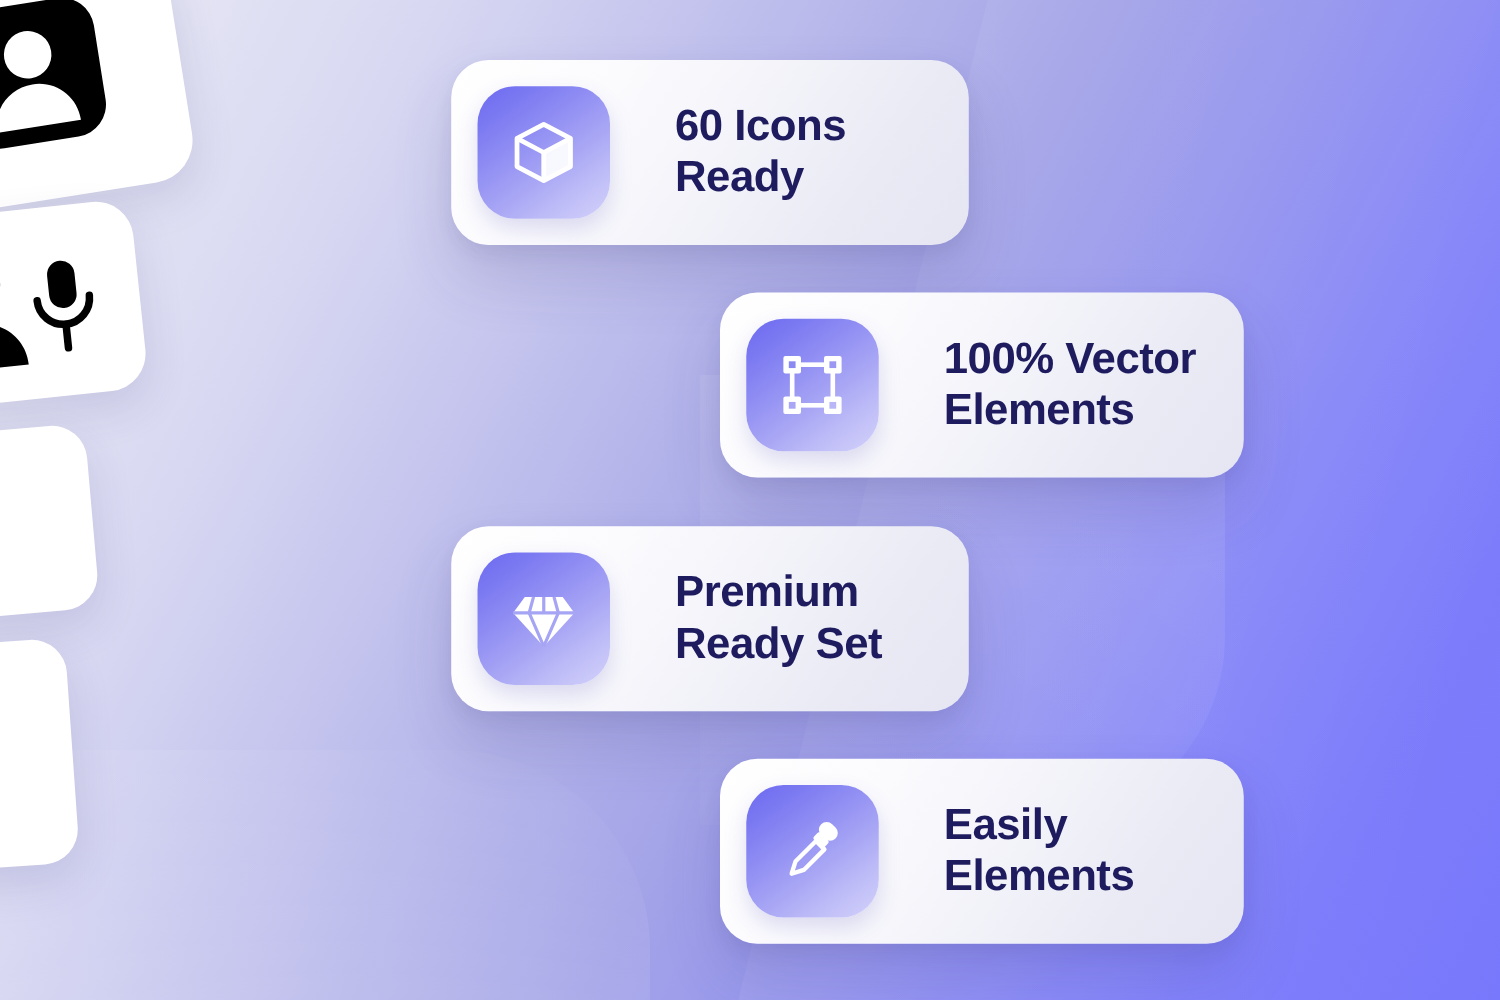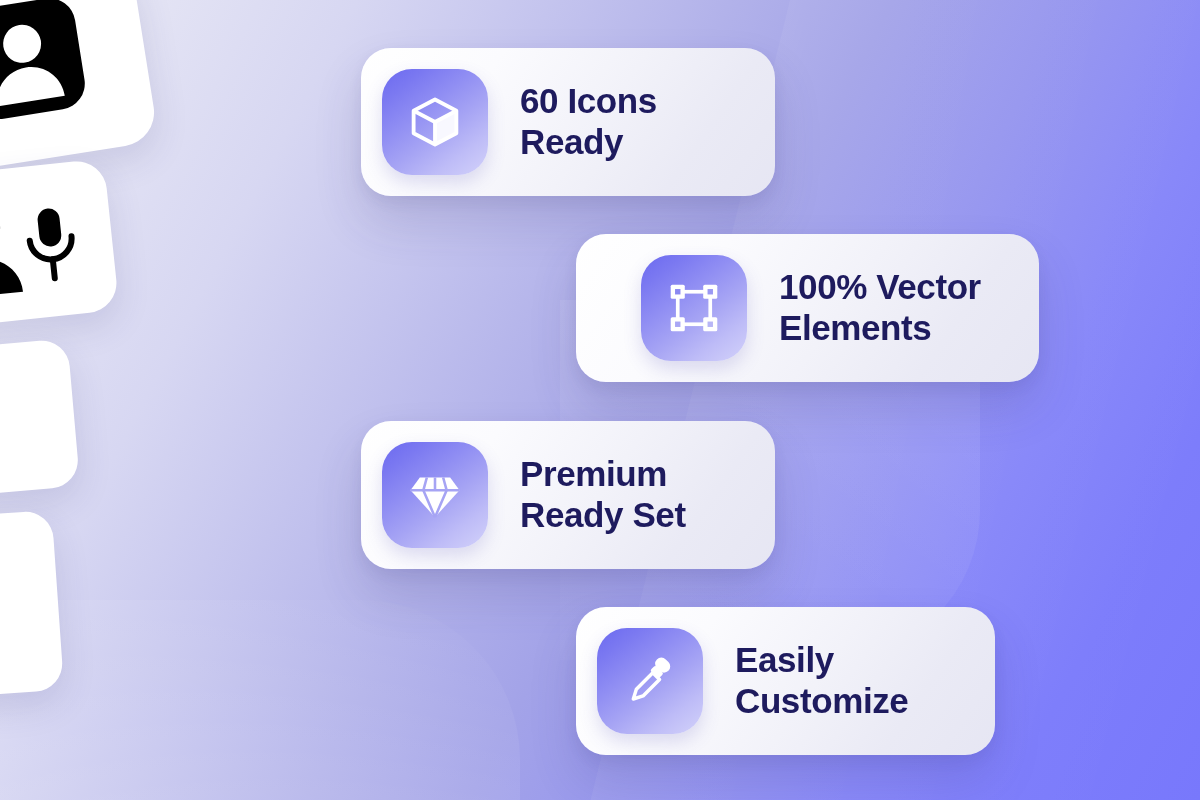--- a/index.html
+++ b/index.html
@@ -120,23 +120,24 @@
     background: linear-gradient(125deg,
         #ffffff 0%,
         #fbfbfe 28%,
         #f2f2f9 56%,
         #eaeaf5 78%,
         #e6e6f3 100%);
     box-shadow:
       0 26px 48px rgba(54, 48, 120, 0.16),
       0 6px 14px rgba(54, 48, 120, 0.08);
     padding: 0;
+    gap: 20px;
   }
   #card-1 { left: 361px;  top: 48px;  width: 414px; height: 148px; }
-  #card-2 { left: 576px;  top: 234px; width: 419px; height: 148px; padding-left: 44px; }
+  #card-2 { left: 576px;  top: 234px; width: 419px; height: 148px; }
   #card-3 { left: 361px;  top: 421px; width: 414px; height: 148px; }
   #card-4 { left: 576px;  top: 607px; width: 419px; height: 148px; }
 
   .icon-tile {
     flex: 0 0 auto;
     width: 106px;
     height: 106px;
     margin-left: 21px;
     border-radius: 30px;
     background: linear-gradient(143deg,
@@ -258,16 +259,16 @@
     <div class="icon-tile">
       <svg width="52" height="52" viewBox="0 0 48 48" aria-hidden="true">
         <g transform="rotate(0 24 24)">
           <rect x="28.2" y="3.6" width="15" height="11.5" rx="5.75" transform="rotate(45 35.7 9.35)" fill="#ffffff"></rect>
           <rect x="24.8" y="12.2" width="11" height="7" rx="2" transform="rotate(45 30.3 15.7)" fill="#ffffff"></rect>
           <path d="M26.6 16.4 11.4 31.6 8.6 40.6l9-2.8 15.2-15.2z" fill="none" stroke="#ffffff" stroke-width="3.2" stroke-linejoin="round"></path>
         </g>
       </svg>
     </div>
     <div class="card-text">Easily
-Customize</div>
+Elements</div>
   </div>
 
 </div>
 
 </body></html>

